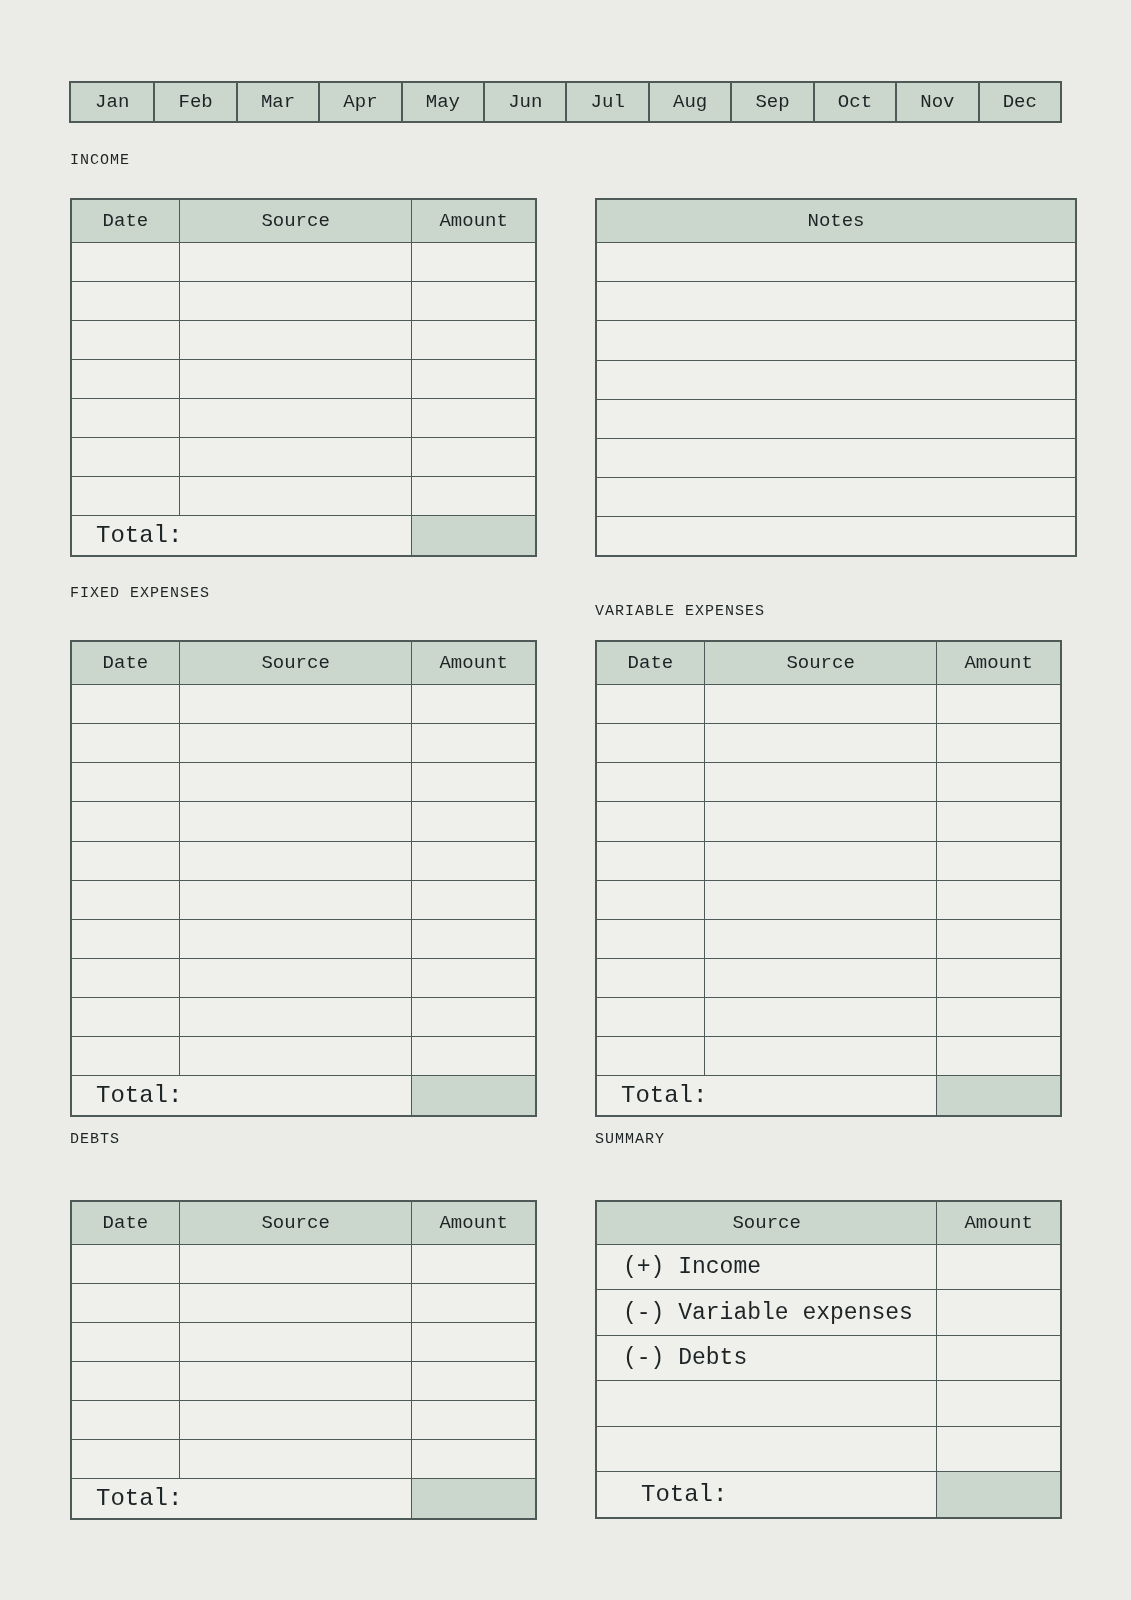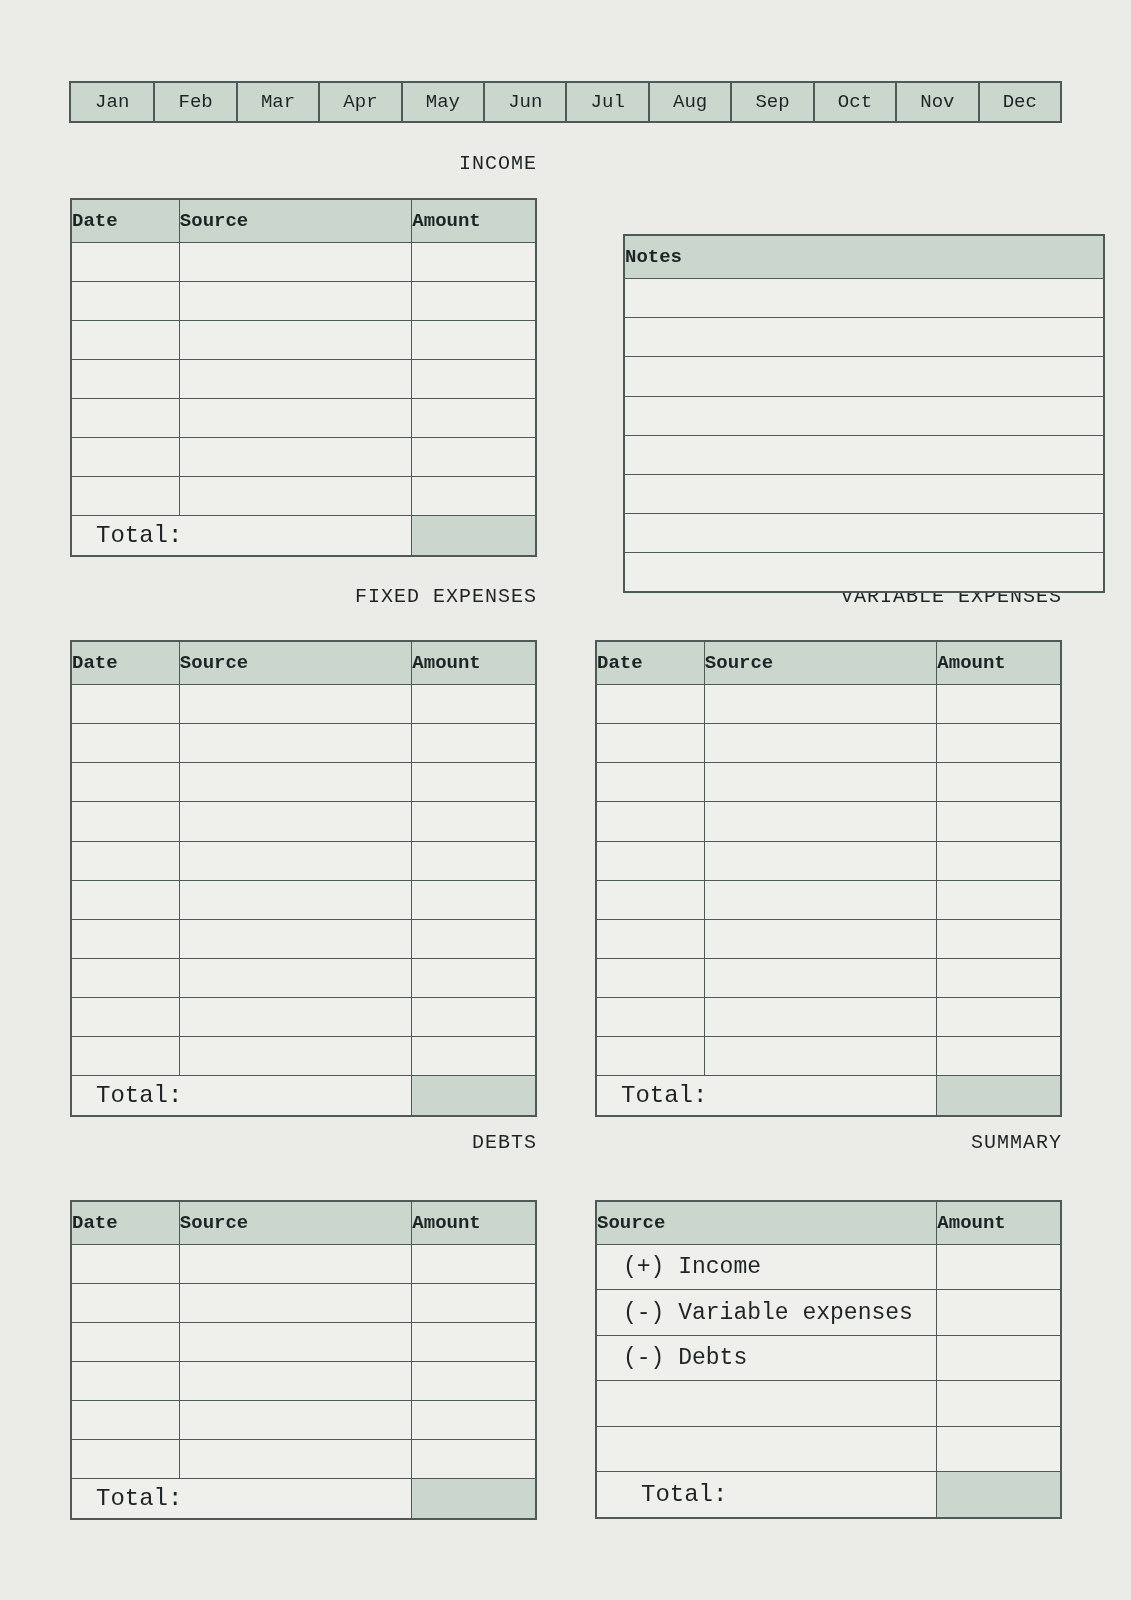--- a/index.html
+++ b/index.html
@@ -30,53 +30,53 @@
   .month-cell{
     display:flex;align-items:center;justify-content:center;
     font-size:19px;
     border-left:2px solid var(--border);
     overflow:hidden;
   }
   .month-cell:first-child{border-left:none;}
 
   
   .section-title{
-    position:absolute;width:467px;text-align:right;
-    font-size:20px;letter-spacing:1px;color:var(--text);
+    position:absolute;width:467px;text-align:left;
+    font-size:15px;letter-spacing:1px;color:var(--text);
     white-space:nowrap;
   }
   .t-income{left:70px;top:152px;}
   .t-fixed{left:70px;top:585px;}
-  .t-variable{left:595px;top:585px;}
+  .t-variable{left:595px;top:603px;}
   .t-debts{left:70px;top:1131px;}
   .t-summary{left:595px;top:1131px;}
 
   
   .tbl-wrap{position:absolute;box-sizing:border-box;}
   .w-income{left:70px;top:198px;width:467px;height:359px;}
-  .w-notes{left:623px;top:198px;width:482px;height:359px;margin-top:36px;}
+  .w-notes{left:595px;top:198px;width:482px;height:359px;}
   .w-fixed{left:70px;top:640px;width:467px;height:477px;}
   .w-variable{left:595px;top:640px;width:467px;height:477px;}
   .w-debts{left:70px;top:1200px;width:467px;height:319px;}
   .w-summary{left:595px;top:1200px;width:467px;height:319px;}
 
   table{
     width:100%;height:100%;
     border-collapse:collapse;table-layout:fixed;
     background:var(--cell-bg);
     border:2.5px solid var(--border);
   }
   th,td{
     border:1.5px solid var(--border);
     padding:0;overflow:hidden;
   }
   th{
     background:var(--header-fill);
-    font-weight:bold;font-size:19px;
-    height:42px;text-align:left;
+    font-weight:normal;font-size:19px;
+    height:42px;text-align:center;
   }
   tbody tr{height:39px;}
   tr.total-row{height:40px;}
   td.total-label{
     font-size:24px;text-align:left;padding-left:24px;
   }
   td.total-label.indent-more{padding-left:44px;}
   td.total-amount{background:var(--total-fill);}
   td.summary-cell{
     font-size:23px;text-align:left;padding-left:26px;

